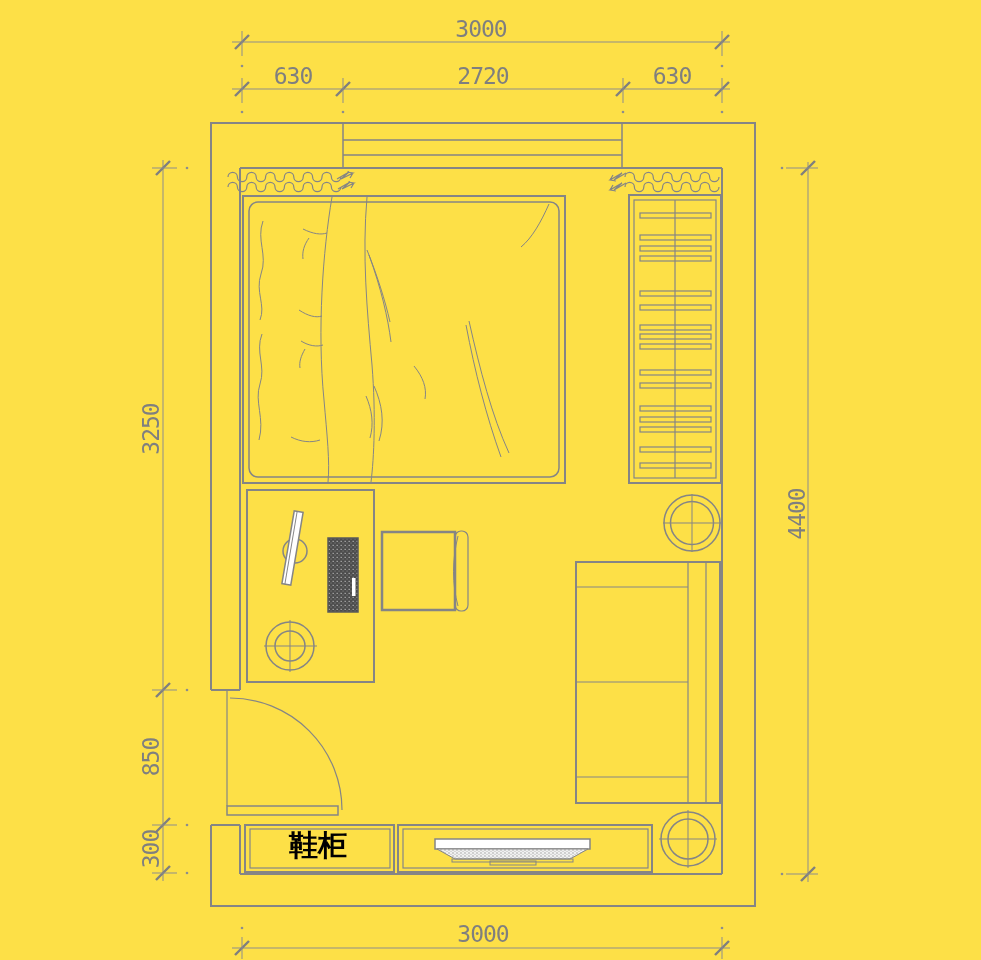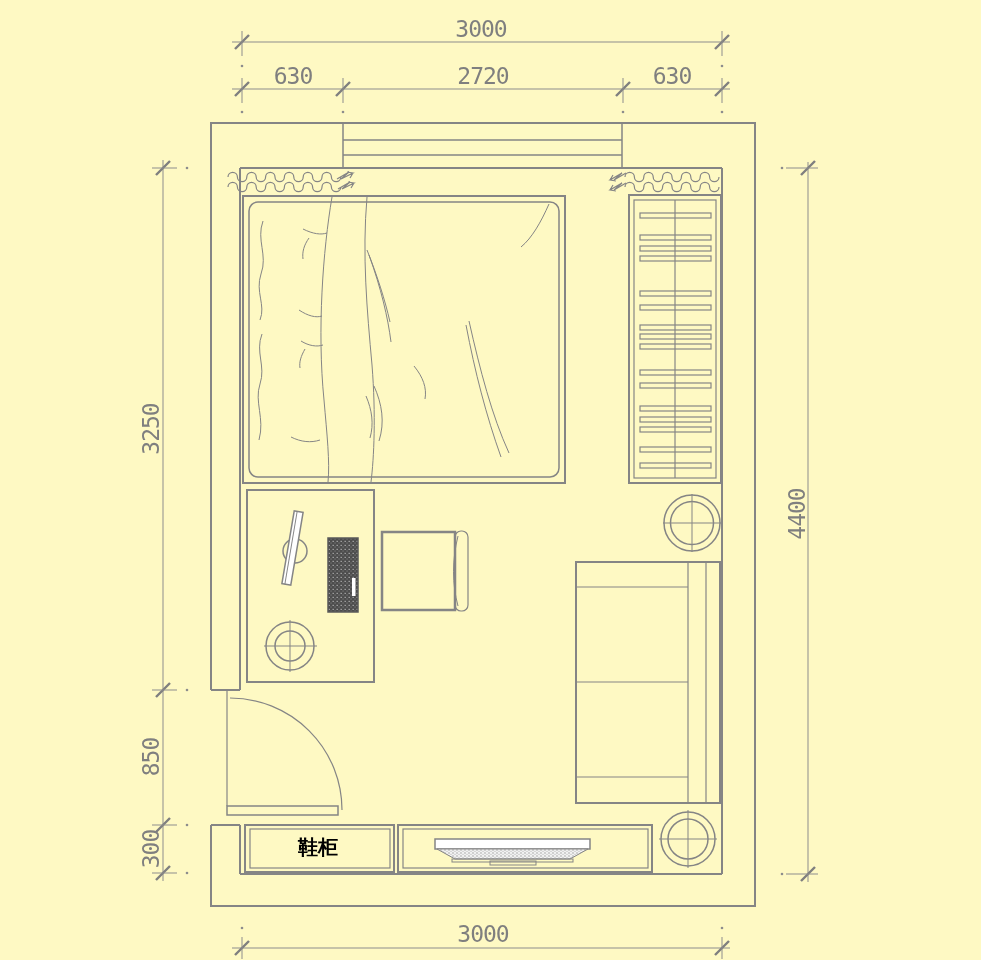--- a/index.html
+++ b/index.html
@@ -1,23 +1,23 @@
 <!DOCTYPE html>
 <html><head>
 <meta charset="utf-8">
 <style>
   html,body{margin:0;padding:0;background:#fff;}
-  .canvas{position:relative;width:981px;height:960px;background:#fef9c3;overflow:hidden;
+  .canvas{position:relative;width:981px;height:960px;background:#fde047;overflow:hidden;
           font-family:"DejaVu Sans Mono","Liberation Mono",monospace;}
   .canvas svg{position:absolute;left:0;top:0;}
   .dim{position:absolute;transform:translate(-50%,-50%);font-size:23px;color:#7f7f7f;
        letter-spacing:-1px;white-space:nowrap;line-height:1;}
   .dim.rot{transform:translate(-50%,-50%) rotate(-90deg);}
-  .cab-label{position:absolute;transform:translate(-50%,-50%);font-family:Liberation Sans, sans-serif;
-       font-weight:bold;font-size:20px;color:#000;white-space:nowrap;line-height:1;}
+  .cab-label{position:absolute;transform:translate(-50%,-50%);font-family:Liberation Mono, monospace;
+       font-weight:bold;font-size:29px;color:#000;white-space:nowrap;line-height:1;}
   
   .ln{stroke:#858585;fill:none;}
   .w2{stroke-width:2;} .w25{stroke-width:2.5;} .w15{stroke-width:1.5;} .w12{stroke-width:1.2;} .w1{stroke-width:1;}
   .tick{stroke:#7f7f7f;stroke-width:2.4;}
   .ext{stroke:#8d8d8d;stroke-width:1;}
   .dot{fill:#8d8d8d;stroke:none;}
   .whitefill{fill:#fff;}
 </style>
 </head>
 <body>

